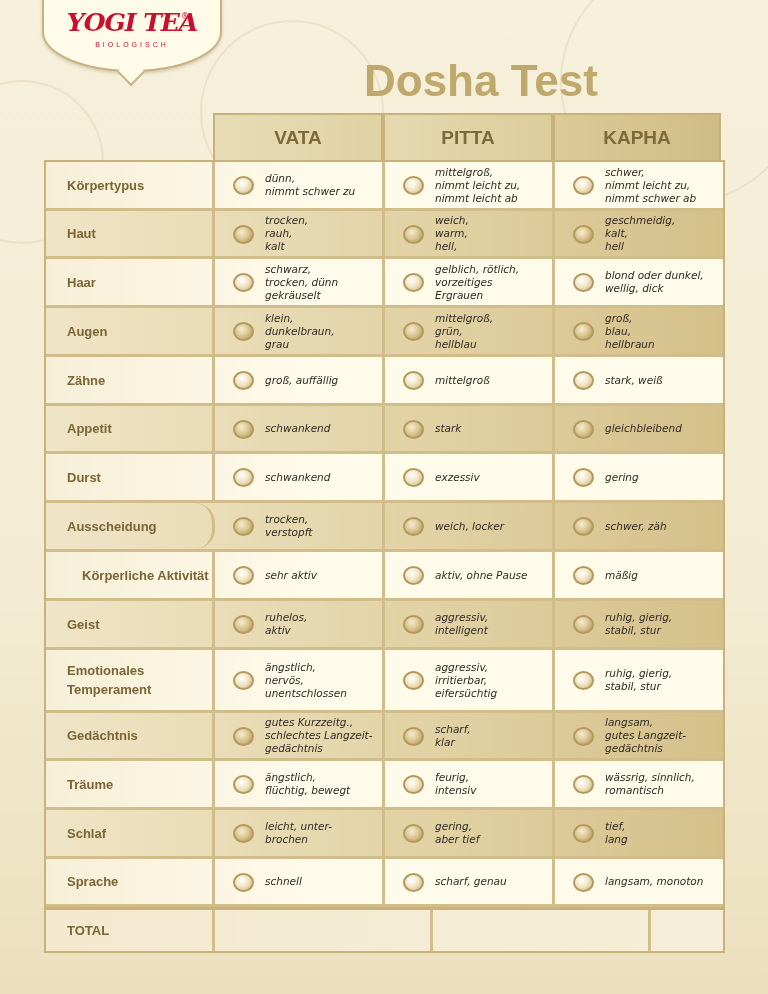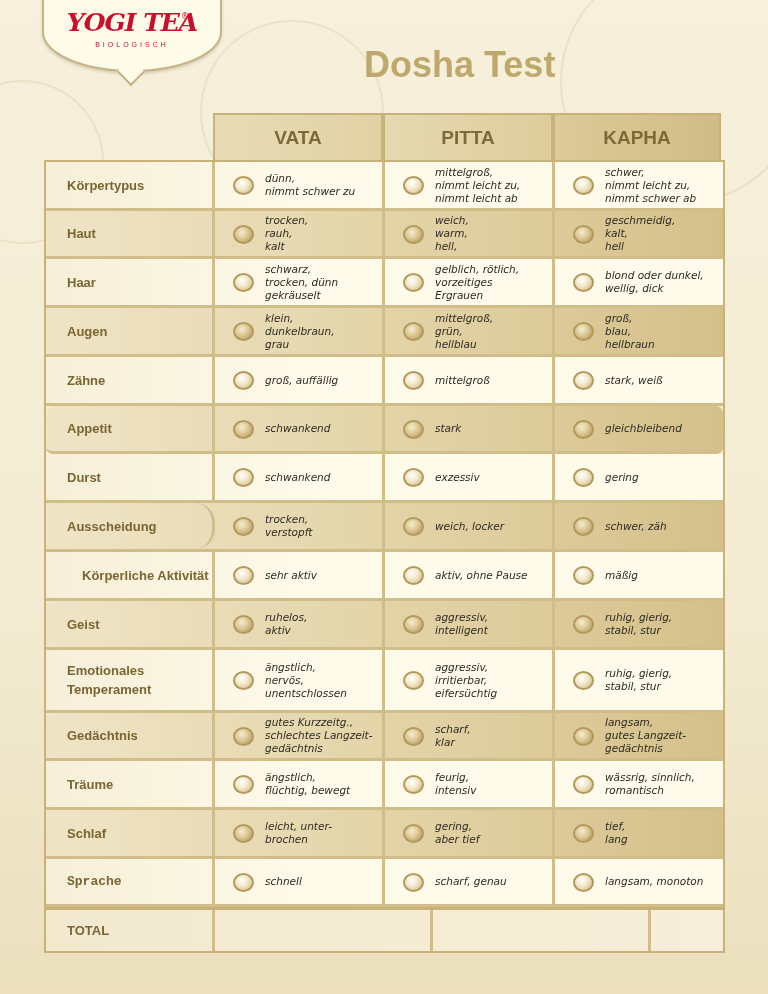--- a/index.html
+++ b/index.html
@@ -28,22 +28,22 @@
     position:absolute; left:42px; top:8px; width:180px; text-align:center;
     color:#c8102e; font-family:"DejaVu Serif", serif; font-style:italic; font-weight:bold;
     font-size:25px; letter-spacing:-1px;
   }
   .logo-reg { position:absolute; left:181px; top:12px; color:#c8102e; font-size:8px; }
   .logo-sub {
     position:absolute; left:42px; top:41px; width:180px; text-align:center;
     color:#c8102e; font-size:7px; letter-spacing:3px; font-family:"Liberation Sans", sans-serif;
   }
   .title {
-    position:absolute; left:364px; top:44px;
-    color:#bfa86b; font-family:"Liberation Sans", sans-serif; font-weight:bold; font-size:36px;
+    position:absolute; left:364px; top:56px;
+    color:#bfa86b; font-family:"Liberation Sans", sans-serif; font-weight:bold; font-size:44px;
   }
   .table {
     position:absolute; left:44px; top:113px; width:681px;
   }
   .head-row { position:relative; height:47px; }
   .head-cell {
     position:absolute; top:0; height:45px;
     background: linear-gradient(90deg, #e8dcb6, #e1d2a4);
     border:2px solid #c8b27a; border-bottom:none;
     display:flex; align-items:center; justify-content:center;
@@ -198,21 +198,21 @@
         </div>
         <div class="cell">
           <span class="radio"></span>
           <span class="desc">mittelgroß</span>
         </div>
         <div class="cell">
           <span class="radio"></span>
           <span class="desc">stark, weiß</span>
         </div>
       </div>
-      <div class="row dark" style="height: 48px; border-radius: 7px;">
+      <div class="row dark" style="height: 48px;">
         <div class="label" style="white-space: pre-line;">Appetit</div>
         <div class="cell">
           <span class="radio"></span>
           <span class="desc">schwankend</span>
         </div>
         <div class="cell">
           <span class="radio"></span>
           <span class="desc">stark</span>
         </div>
         <div class="cell">
@@ -355,21 +355,21 @@
           <span class="desc">gering,
 aber tief</span>
         </div>
         <div class="cell">
           <span class="radio"></span>
           <span class="desc">tief,
 lang</span>
         </div>
       </div>
       <div class="row light" style="height: 48px;">
-        <div class="label" style="white-space: pre-line; font-family: Liberation Mono, monospace;">Sprache</div>
+        <div class="label" style="white-space: pre-line;">Sprache</div>
         <div class="cell">
           <span class="radio"></span>
           <span class="desc">schnell</span>
         </div>
         <div class="cell">
           <span class="radio"></span>
           <span class="desc">scharf, genau</span>
         </div>
         <div class="cell">
           <span class="radio"></span>

